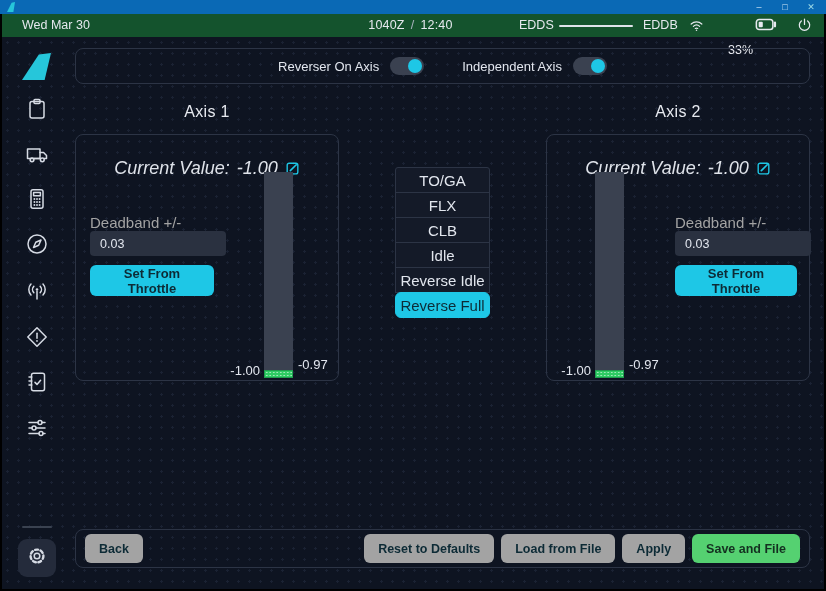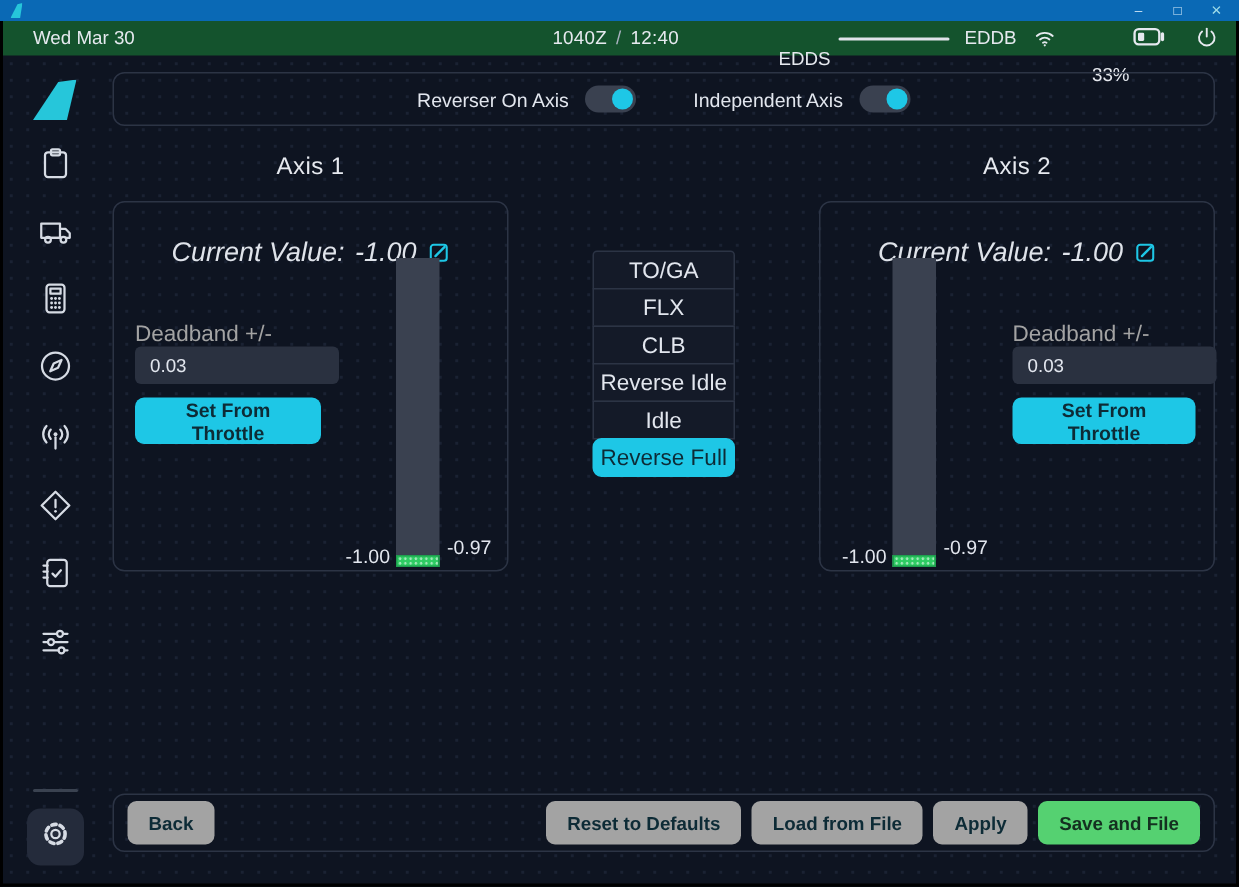--- a/index.html
+++ b/index.html
@@ -18,21 +18,21 @@
   .win-controls { position:absolute; right:8px; top:0; height:14px; display:flex; gap:12px; align-items:center; }
   .win-btn { color:#cfe6f7; font-size:9px; line-height:14px; width:14px; text-align:center; cursor:default; }
   .win-btn.close { color:#9fdce8; }
 
   
   .statusbar { position:absolute; left:2px; top:14px; width:822px; height:23px; background:#14532d;
                color:#e6e9ef; font-size:12.5px; }
   .sb-date { position:absolute; left:20px; top:4px; }
   .sb-time { position:absolute; left:50%; transform:translateX(-53%); top:4px; letter-spacing:.2px; }
   .sb-time .sep { color:#aab2c0; margin:0 6px; }
-  .sb-origin { position:absolute; left:517px; top:18px; }
+  .sb-origin { position:absolute; left:517px; top:4px; }
   .sb-dest   { position:absolute; left:641px; top:4px; }
   .sb-line   { position:absolute; left:557px; top:11px; width:74px; height:2px; background:#dfe3ea; border-radius:2px; }
   .sb-batt-label { position:absolute; left:726px; top:4px;margin-top:25px; }
   .sb-icon { position:absolute; top:3px; }
   .sb-wifi { left:686px; } .sb-batt { left:753px; top:4px;} .sb-power { left:795px; }
 
   
   .side-logo { position:absolute; left:22px; top:53px; width:29px; height:27px; background:#26c6da;
                clip-path: polygon(0% 100%, 58% 6%, 100% 0%, 78% 100%); }
   .nav-item { position:absolute; left:17px; width:40px; height:40px; display:flex;
@@ -282,22 +282,22 @@
       <div class="dead-zone"></div>
     </div>
     <span class="bar-min">-1.00</span>
     <span class="bar-max">-0.97</span>
   </div>
 
   <div class="detents">
     <div class="detent">TO/GA</div>
     <div class="detent">FLX</div>
     <div class="detent">CLB</div>
+    <div class="detent">Idle</div>
     <div class="detent">Reverse Idle</div>
-    <div class="detent">Idle</div>
     <div class="detent selected">Reverse Full</div>
   </div>
 
   <div class="panel" id="axis2-panel">
     <div class="cur-row">
       <span>Current Value:</span>
       <span>-1.00</span>
       <span class="edit-icon">
         <svg width="15" height="15" viewBox="0 0 24 24">
             <rect x="3.5" y="3.5" width="17" height="17" rx="3" stroke-width="2.2"></rect>

